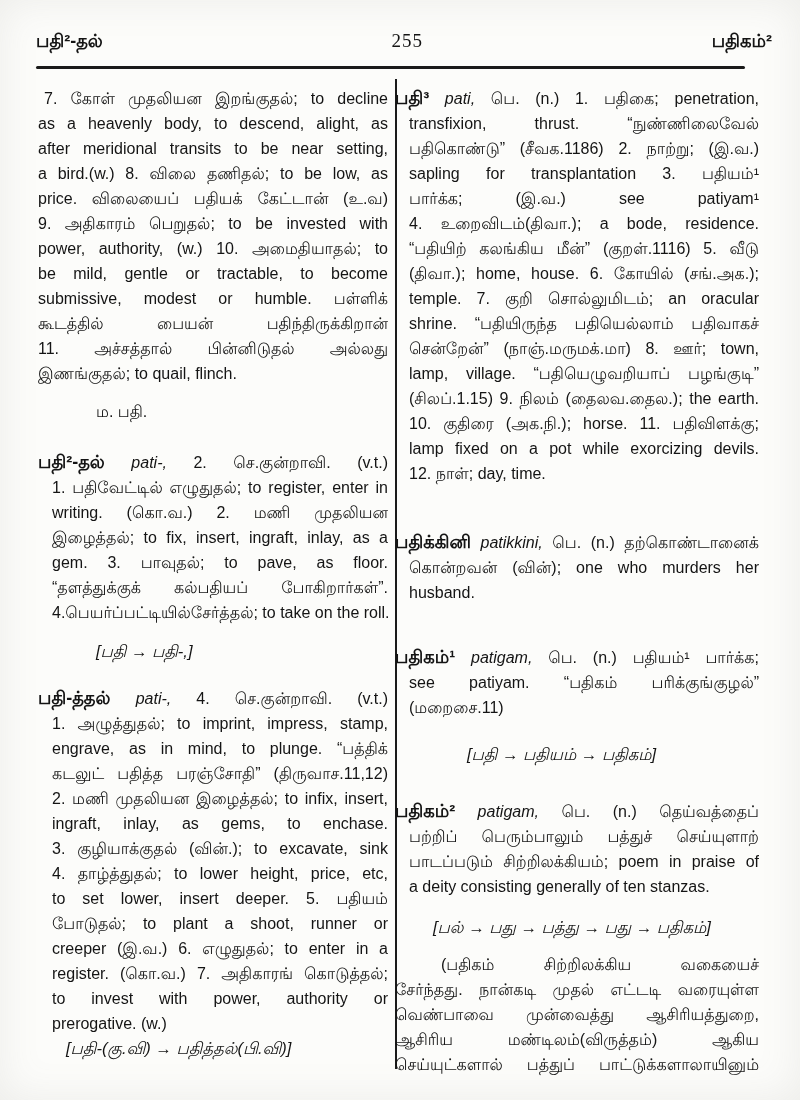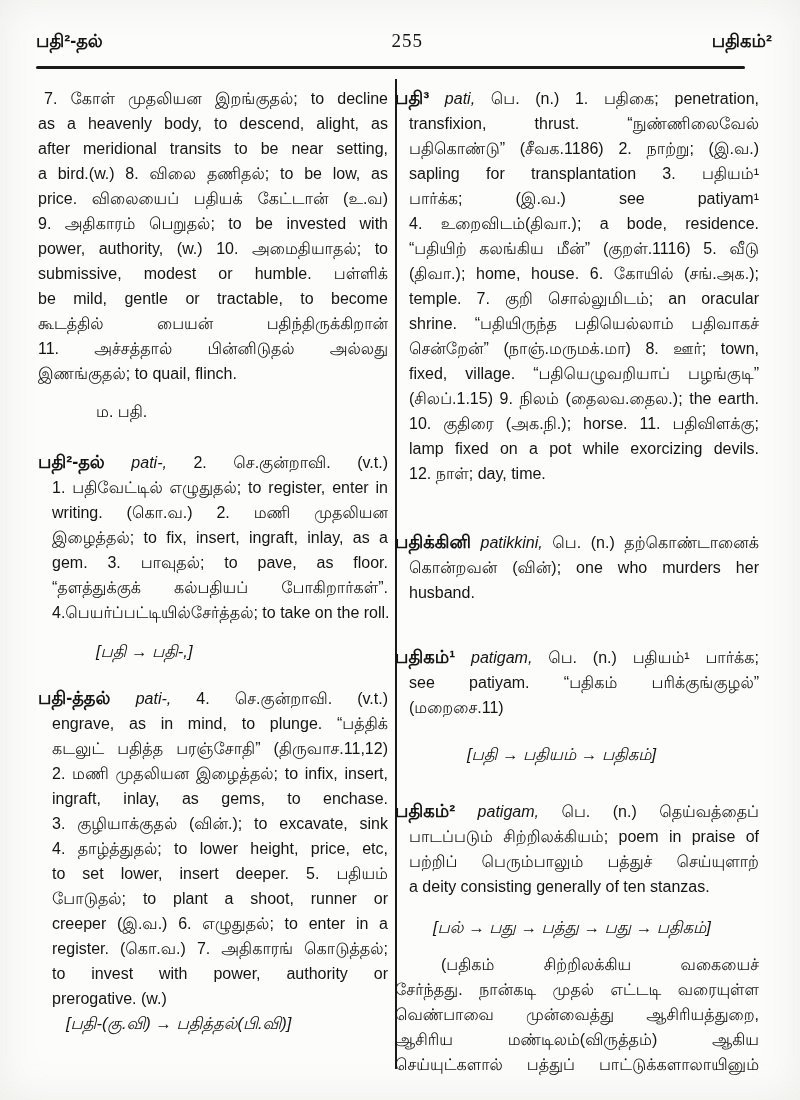--- a/index.html
+++ b/index.html
@@ -70,22 +70,22 @@
   <div class="col col-left">
 
     <div class="para cont-a">
         <div class="line">7. கோள் முதலியன இறங்குதல்; to decline</div>
         <div class="line">as a heavenly body, to descend, alight, as</div>
         <div class="line">after meridional transits to be near setting,</div>
         <div class="line">a bird.(w.) 8. விலை தணிதல்; to be low, as</div>
         <div class="line">price. விலையைப் பதியக் கேட்டான் (உ.வ)</div>
         <div class="line">9. அதிகாரம் பெறுதல்; to be invested with</div>
         <div class="line">power, authority, (w.) 10. அமைதியாதல்; to</div>
+        <div class="line">be mild, gentle or tractable, to become</div>
         <div class="line">submissive, modest or humble. பள்ளிக்</div>
-        <div class="line">be mild, gentle or tractable, to become</div>
         <div class="line">கூடத்தில் பையன் பதிந்திருக்கிறான்</div>
         <div class="line">11. அச்சத்தால் பின்னிடுதல் அல்லது</div>
         <div class="line lastline">இணங்குதல்; to quail, flinch.</div>
       </div>
 
     <div class="line plain note-ma">ம. பதி.</div>
 
     <div class="entry entry-l2">
       <div class="line headline">
         <span class="hw">பதி²-தல்</span>
@@ -103,20 +103,21 @@
       <div class="line plain ety ety-la">[பதி → பதி-,]</div>
     </div>
 
     <div class="entry entry-l3">
       <div class="line headline">
         <span class="hw">பதி-த்தல்</span>
         <span class="tr">pati-,</span>
         <span class="rest">4. செ.குன்றாவி. (v.t.)</span>
       </div>
       <div class="para body">
+          <div class="line">1. அழுத்துதல்; to imprint, impress, stamp,</div>
           <div class="line">engrave, as in mind, to plunge. “பத்திக்</div>
           <div class="line">கடலுட் பதித்த பரஞ்சோதி” (திருவாச.11,12)</div>
           <div class="line">2. மணி முதலியன இழைத்தல்; to infix, insert,</div>
           <div class="line">ingraft, inlay, as gems, to enchase.</div>
           <div class="line">3. குழியாக்குதல் (வின்.); to excavate, sink</div>
           <div class="line">4. தாழ்த்துதல்; to lower height, price, etc,</div>
           <div class="line">to set lower, insert deeper. 5. பதியம்</div>
           <div class="line">போடுதல்; to plant a shoot, runner or</div>
           <div class="line">creeper (இ.வ.) 6. எழுதுதல்; to enter in a</div>
           <div class="line">register. (கொ.வ.) 7. அதிகாரங் கொடுத்தல்;</div>
@@ -140,21 +141,21 @@
           <div class="line">transfixion, thrust. “நுண்ணிலைவேல்</div>
           <div class="line">பதிகொண்டு” (சீவக.1186) 2. நாற்று; (இ.வ.)</div>
           <div class="line">sapling for transplantation 3. பதியம்¹</div>
           <div class="line">பார்க்க; (இ.வ.) see patiyam¹</div>
           <div class="line">4. உறைவிடம்(திவா.); a bode, residence.</div>
           <div class="line">“பதியிற் கலங்கிய மீன்” (குறள்.1116) 5. வீடு</div>
           <div class="line">(திவா.); home, house. 6. கோயில் (சங்.அக.);</div>
           <div class="line">temple. 7. குறி சொல்லுமிடம்; an oracular</div>
           <div class="line">shrine. “பதியிருந்த பதியெல்லாம் பதிவாகச்</div>
           <div class="line">சென்றேன்” (நாஞ்.மருமக்.மா) 8. ஊர்; town,</div>
-          <div class="line">fixed, village. “பதியெழுவறியாப் பழங்குடி”</div>
+          <div class="line">lamp, village. “பதியெழுவறியாப் பழங்குடி”</div>
           <div class="line">(சிலப்.1.15) 9. நிலம் (தைலவ.தைல.); the earth.</div>
           <div class="line">10. குதிரை (அக.நி.); horse. 11. பதிவிளக்கு;</div>
           <div class="line">lamp fixed on a pot while exorcizing devils.</div>
           <div class="line lastline">12. நாள்; day, time.</div>
         </div>
     </div>
 
     <div class="entry entry-r2">
       <div class="line headline">
         <span class="hw">பதிக்கினி</span>
@@ -180,22 +181,22 @@
       <div class="line plain ety ety-ra">[பதி → பதியம் → பதிகம்]</div>
     </div>
 
     <div class="entry entry-r4">
       <div class="line headline">
         <span class="hw">பதிகம்²</span>
         <span class="tr">patigam,</span>
         <span class="rest">பெ. (n.) தெய்வத்தைப்</span>
       </div>
       <div class="para body">
+          <div class="line">பற்றிப் பெரும்பாலும் பத்துச் செய்யுளாற்</div>
           <div class="line">பாடப்படும் சிற்றிலக்கியம்; poem in praise of</div>
-          <div class="line">பற்றிப் பெரும்பாலும் பத்துச் செய்யுளாற்</div>
           <div class="line lastline">a deity consisting generally of ten stanzas.</div>
         </div>
       <div class="line plain ety ety-rb">[பல் → பது → பத்து → பது → பதிகம்]</div>
       <div class="para closing-note keep-justify">
           <div class="line">(பதிகம் சிற்றிலக்கிய வகையைச்</div>
           <div class="line">சேர்ந்தது. நான்கடி முதல் எட்டடி வரையுள்ள</div>
           <div class="line">வெண்பாவை முன்வைத்து ஆசிரியத்துறை,</div>
           <div class="line">ஆசிரிய மண்டிலம்(விருத்தம்) ஆகிய</div>
           <div class="line lastline">செய்யுட்களால் பத்துப் பாட்டுக்களாலாயினும்</div>
         </div>

